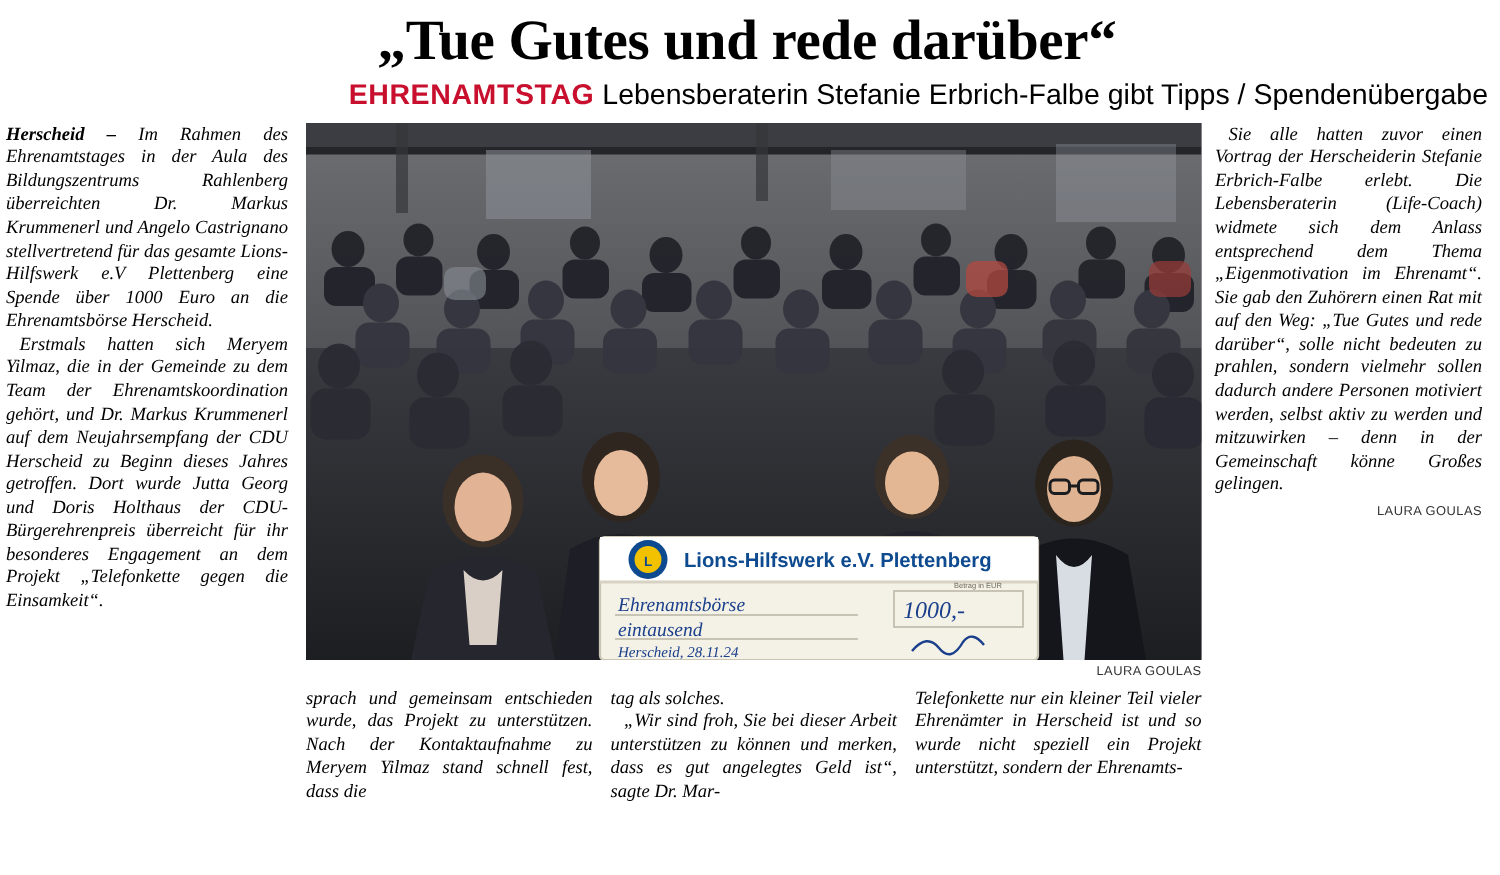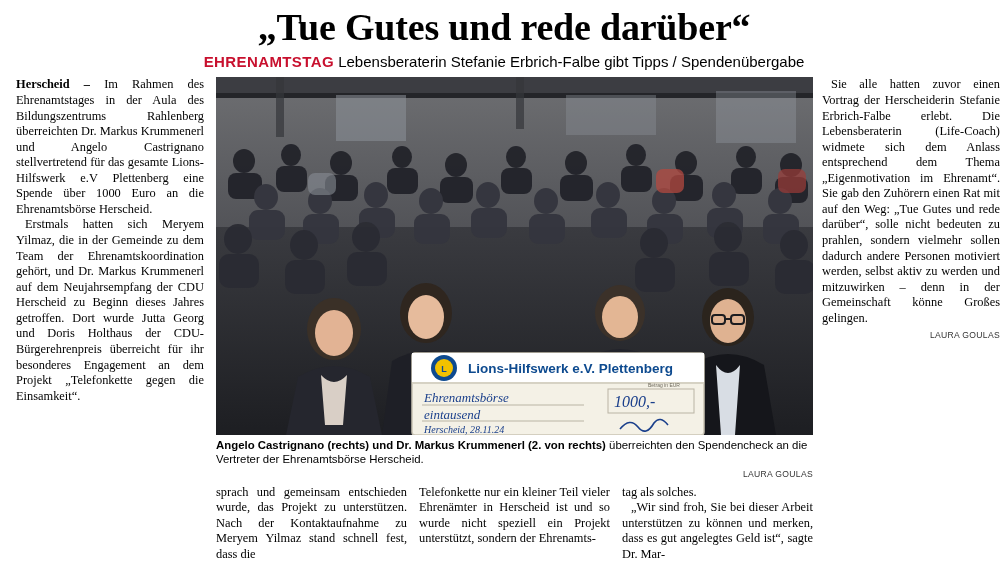--- a/index.html
+++ b/index.html
@@ -12,38 +12,38 @@
     height: 583px;
     font-family: "Liberation Serif", serif;
     color: #111111;
     overflow: hidden;
   }
   .page {
     position: relative;
     width: 1000px;
     height: 583px;
     box-sizing: border-box;
-    padding: 6px 8px 4px 16px;
+    padding: 6px 8px 4px 4px;
   }
 
   
   .headline {
     text-align: center;
     font-family: "Liberation Serif", serif;
     font-weight: bold;
     font-size: 38px;
     line-height: 1.05;
     letter-spacing: -0.2px;
     margin: 2px 0 6px 0;
     color: #000;
   }
   .subhead {
-    text-align: center;
+    text-align: right;
     font-family: "Liberation Sans", sans-serif;
-    font-size: 15px;
+    font-size: 19px;
     line-height: 1.1;
     margin: 0 0 7px 0;
     white-space: nowrap;
   }
   .subhead .kicker {
     color: #c8102e;
     font-weight: bold;
     letter-spacing: 0.4px;
   }
   .subhead .subtext {
@@ -64,20 +64,21 @@
     font-size: 12.4px;
     line-height: 1.255;
     text-align: justify;
     text-justify: inter-word;
     hyphens: auto;
     color: #000;
   }
   .col p {
     margin: 0;
     text-indent: 9px;
+    font-style: italic;
   }
   .col p.first {
     text-indent: 0;
   }
   .lead {
     font-weight: bold;
   }
 
   #col-left  { left: 0px;   width: 188px; }
   #col-mid   { left: 200px; width: 597px; }
@@ -307,36 +308,33 @@
 
               <rect x="392" y="312" width="86" height="24" fill="none" stroke="#b9b4a4" stroke-width="1"></rect>
               <text x="398" y="330" font-family="Liberation Serif, serif" font-size="16" fill="#1a3f8b" font-style="italic">1000,-</text>
               <text x="432" y="310" font-family="Liberation Sans, sans-serif" font-size="5" fill="#6e6a5d">Betrag in EUR</text>
 
               <path d="M404 352 q10 -12 18 -2 q8 10 16 -4 q6 -8 14 2" stroke="#1a3f8b" stroke-width="1.6" fill="none"></path>
             </g>
           </svg>
         </div>
 
-        <div class="caption">
-          <b>Angelo Castrignano (rechts) und Dr. Markus Krummenerl (2. von rechts)</b><span> überreichten den Spendencheck an die Vertreter der Ehrenamtsbörse Herscheid.</span>
-        </div>
         <div class="credit">LAURA GOULAS</div>
       </div>
 
       <div class="sub-cols">
         <div class="sub-col">
           <p class="first">sprach und gemeinsam entschieden wurde, das Projekt zu unterstützen. Nach der Kontaktaufnahme zu Meryem Yilmaz stand schnell fest, dass die</p>
         </div>
         <div class="sub-col">
-          <p class="first">Telefonkette nur ein kleiner Teil vieler Ehrenämter in Herscheid ist und so wurde nicht speziell ein Projekt unterstützt, sondern der Ehrenamts-</p>
+          <p class="first">tag als solches.</p>
+          <p>„Wir sind froh, Sie bei dieser Arbeit unterstützen zu können und merken, dass es gut angelegtes Geld ist“, sagte Dr. Mar-</p>
         </div>
         <div class="sub-col">
-          <p class="first">tag als solches.</p>
-          <p>„Wir sind froh, Sie bei dieser Arbeit unterstützen zu können und merken, dass es gut angelegtes Geld ist“, sagte Dr. Mar-</p>
+          <p class="first">Telefonkette nur ein kleiner Teil vieler Ehrenämter in Herscheid ist und so wurde nicht speziell ein Projekt unterstützt, sondern der Ehrenamts-</p>
         </div>
       </div>
     </div>
 
     <div class="col" id="col-right">
       <p>Sie alle hatten zuvor einen Vortrag der Herscheiderin Stefanie Erbrich-Falbe erlebt. Die Lebensberaterin (Life-Coach) widmete sich dem Anlass entsprechend dem Thema „Eigenmotivation im Ehrenamt“. Sie gab den Zuhörern einen Rat mit auf den Weg: „Tue Gutes und rede darüber“, solle nicht bedeuten zu prahlen, sondern vielmehr sollen dadurch andere Personen motiviert werden, selbst aktiv zu werden und mitzuwirken – denn in der Gemeinschaft könne Großes gelingen.</p>
       <div class="byline">LAURA GOULAS</div>
     </div>
 
   </div>

